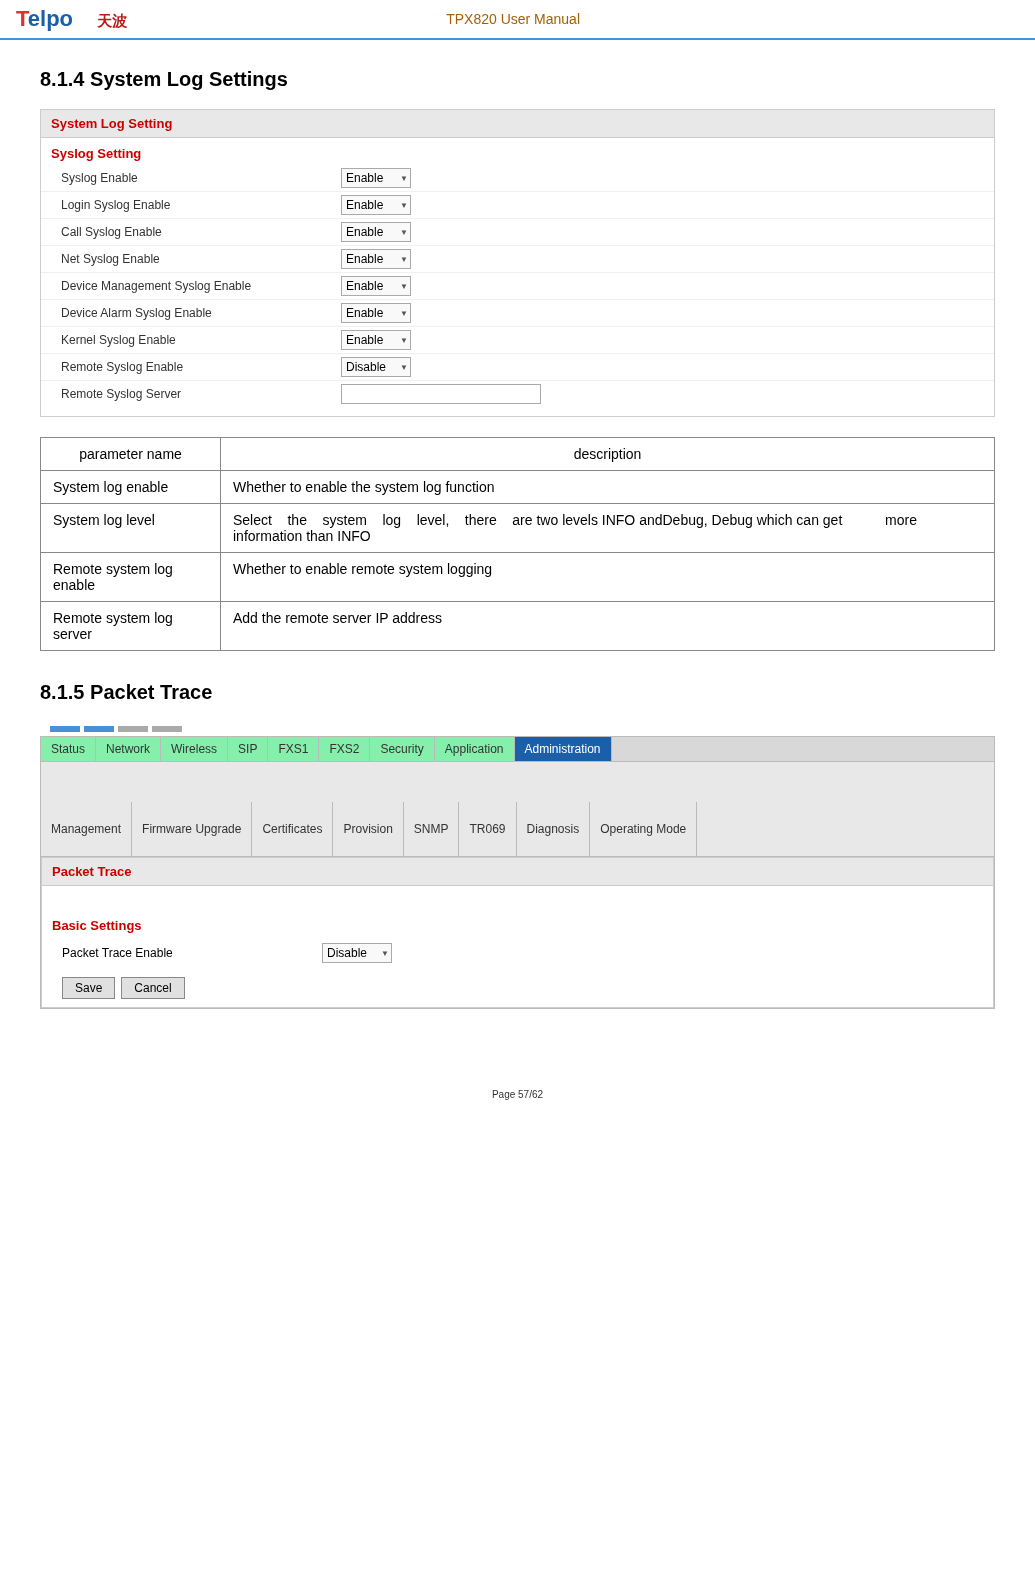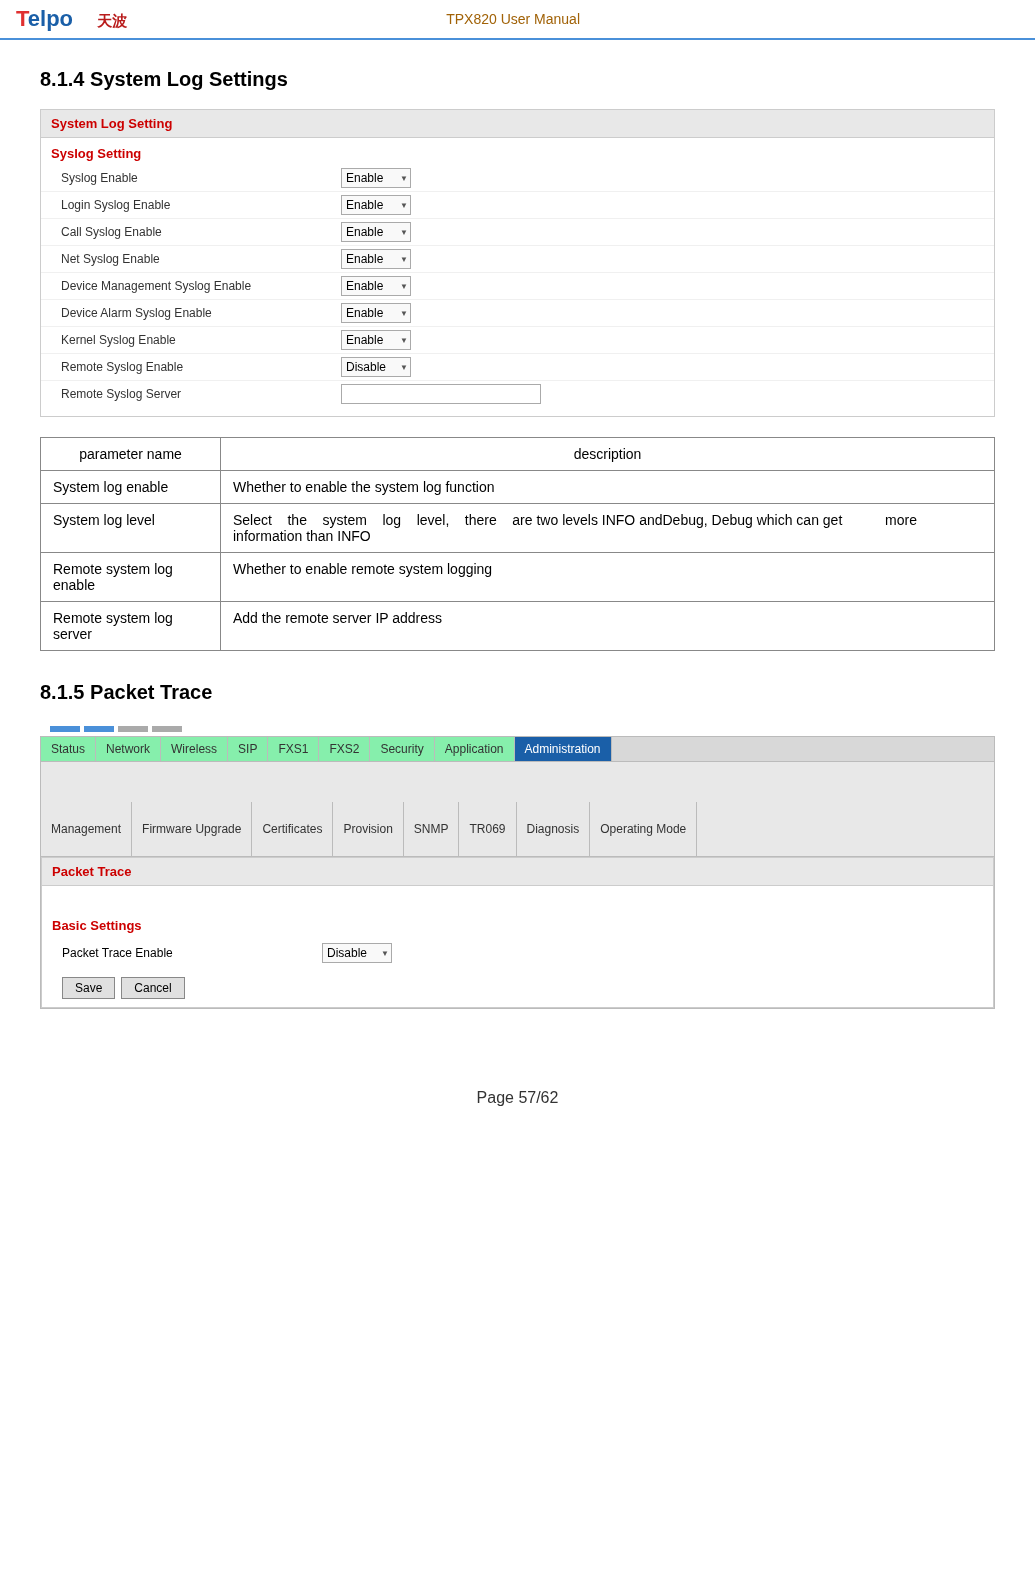--- a/index.html
+++ b/index.html
@@ -226,21 +226,21 @@
       border: 1px solid #888;
       background: #e0e0e0;
       cursor: pointer;
       border-radius: 0;
     }
 
     
     .page-footer {
       text-align: center;
       padding: 20px;
-      font-size: 16px;
+      font-size: 10px;
       color: #333;
       margin-top: 40px;
     }
 
     
     .img-top-bar {
       display: flex;
       gap: 4px;
       padding: 4px 10px;
       background: #fff;

